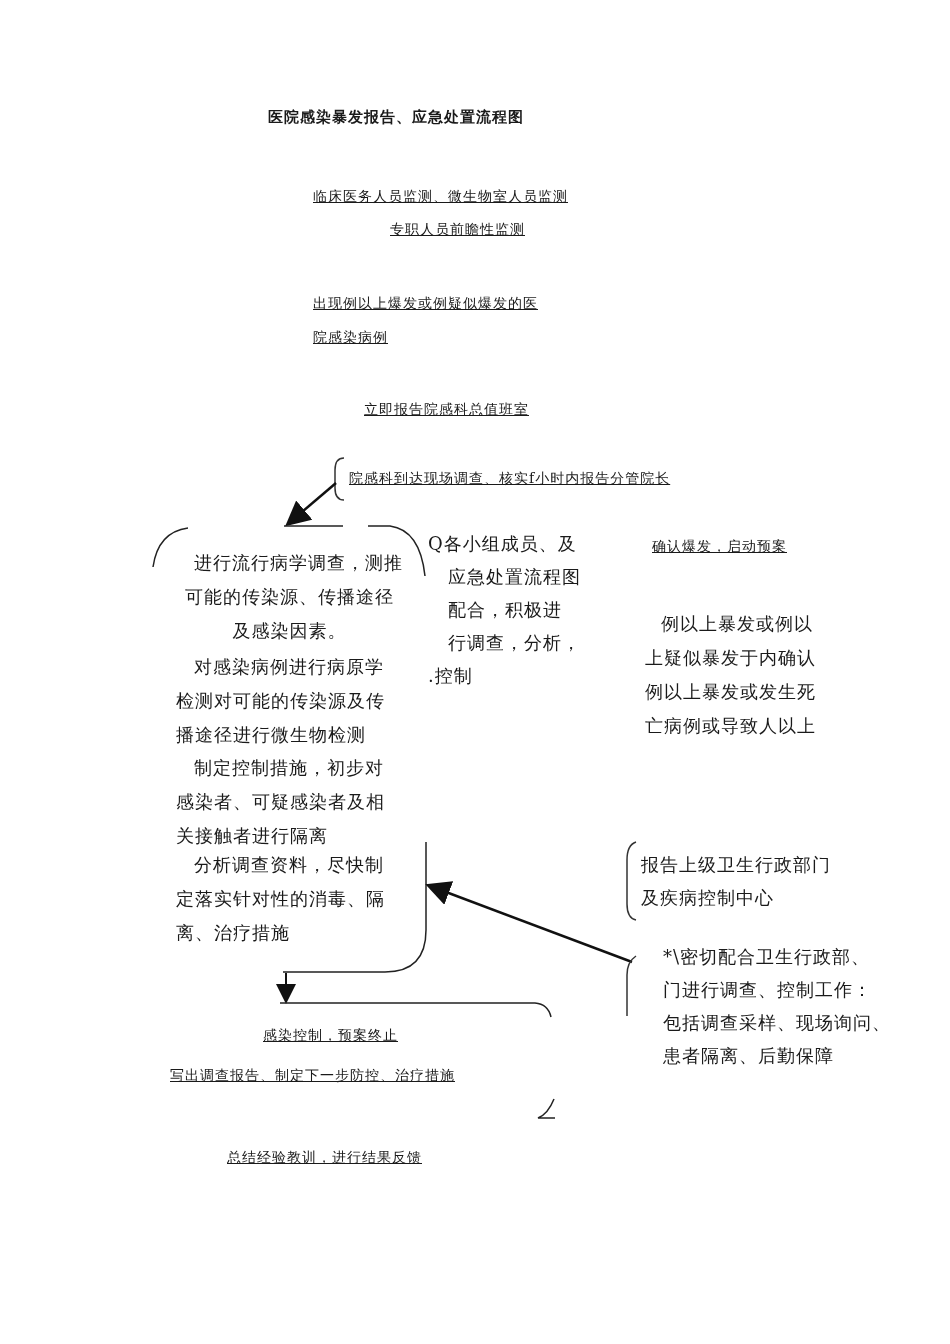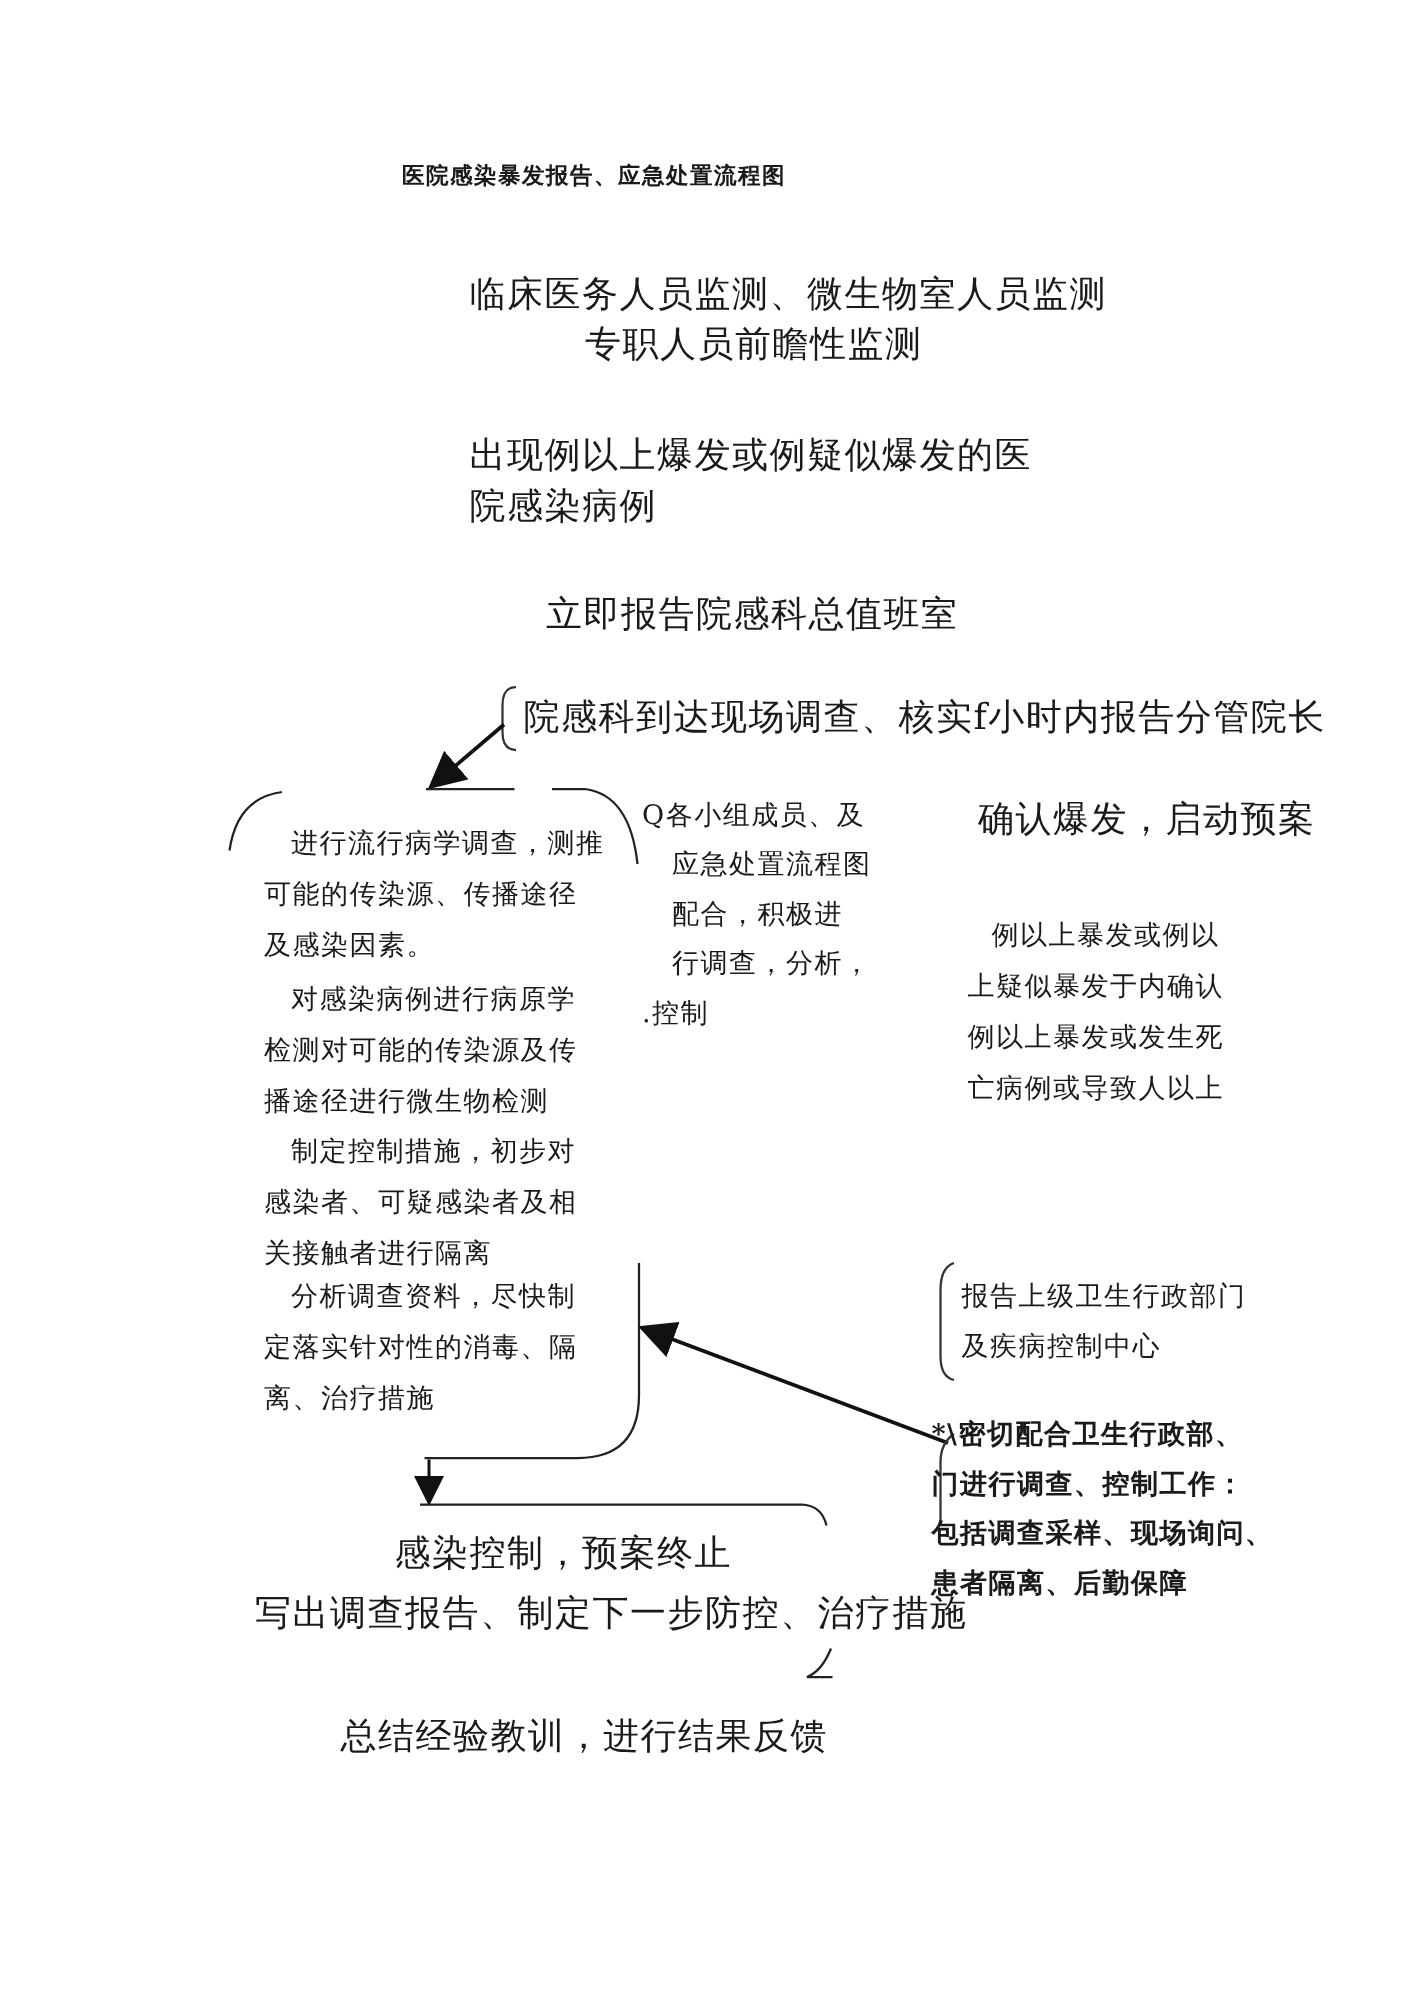--- a/index.html
+++ b/index.html
@@ -1,18 +1,18 @@
 <!DOCTYPE html>
 <html><head>
 <meta charset="utf-8">
 <style>
   html, body { margin: 0; padding: 0; background: #ffffff; }
   body { width: 950px; height: 1344px; position: relative; overflow: hidden;
          font-family: "DejaVu Serif", "Liberation Serif", serif; color: #1a1a1a; }
-  .t { position: absolute; white-space: nowrap; font-size: 24px; line-height: 32px; letter-spacing: 1px; }
+  .t { position: absolute; white-space: nowrap; font-size: 14px; line-height: 32px; letter-spacing: 1px; text-decoration: underline; }
   .title { position: absolute; left: 268px; top: 108px; font-size: 15px; font-weight: bold;
            font-family: "DejaVu Sans", "Liberation Sans", sans-serif; letter-spacing: 1px; white-space: nowrap; }
   .block { position: absolute; font-size: 18px; line-height: 34px; letter-spacing: 1px; }
   .block div { white-space: nowrap; }
   svg.lines { position: absolute; left: 0; top: 0; }
 </style>
 </head>
 <body>
 
 <svg class="lines" width="950" height="1344">
@@ -52,21 +52,21 @@
 <div class="t" style="left:313px; top:180px;">临床医务人员监测、微生物室人员监测</div>
 <div class="t" style="left:390px; top:213px;">专职人员前瞻性监测</div>
 
 <div class="t" style="left:313px; top:287px;">出现例以上爆发或例疑似爆发的医</div>
 <div class="t" style="left:313px; top:321px;">院感染病例</div>
 
 <div class="t" style="left:364px; top:393px;">立即报告院感科总值班室</div>
 
 <div class="t" style="left:349px; top:462px;">院感科到达现场调查、核实f小时内报告分管院长</div>
 
-<div class="block" style="left:176px; top:546px;">
+<div class="block" style="left:176px; top:546px;text-align:center;">
   <div style="padding-left:18px">进行流行病学调查，测推</div>
   <div>可能的传染源、传播途径</div>
   <div>及感染因素。</div>
 </div>
 <div class="block" style="left:176px; top:650px;">
   <div style="padding-left:18px">对感染病例进行病原学</div>
   <div>检测对可能的传染源及传</div>
   <div>播途径进行微生物检测</div>
 </div>
 <div class="block" style="left:176px; top:751px;">
@@ -95,21 +95,21 @@
   <div>上疑似暴发于内确认</div>
   <div>例以上暴发或发生死</div>
   <div>亡病例或导致人以上</div>
 </div>
 
 <div class="block" style="left:641px; top:848px; line-height:33px;">
   <div>报告上级卫生行政部门</div>
   <div>及疾病控制中心</div>
 </div>
 
-<div class="block" style="left:621px; top:940px; line-height:33px;font-weight:bold;">
+<div class="block" style="left:663px; top:940px; line-height:33px;">
   <div>*\密切配合卫生行政部、</div>
   <div>门进行调查、控制工作：</div>
   <div>包括调查采样、现场询问、</div>
   <div>患者隔离、后勤保障</div>
 </div>
 
 <div class="t" style="left:263px; top:1019px;">感染控制，预案终止</div>
 <div class="t" style="left:170px; top:1059px;">写出调查报告、制定下一步防控、治疗措施</div>
 <div class="t" style="left:227px; top:1141px;">总结经验教训，进行结果反馈</div>
 

